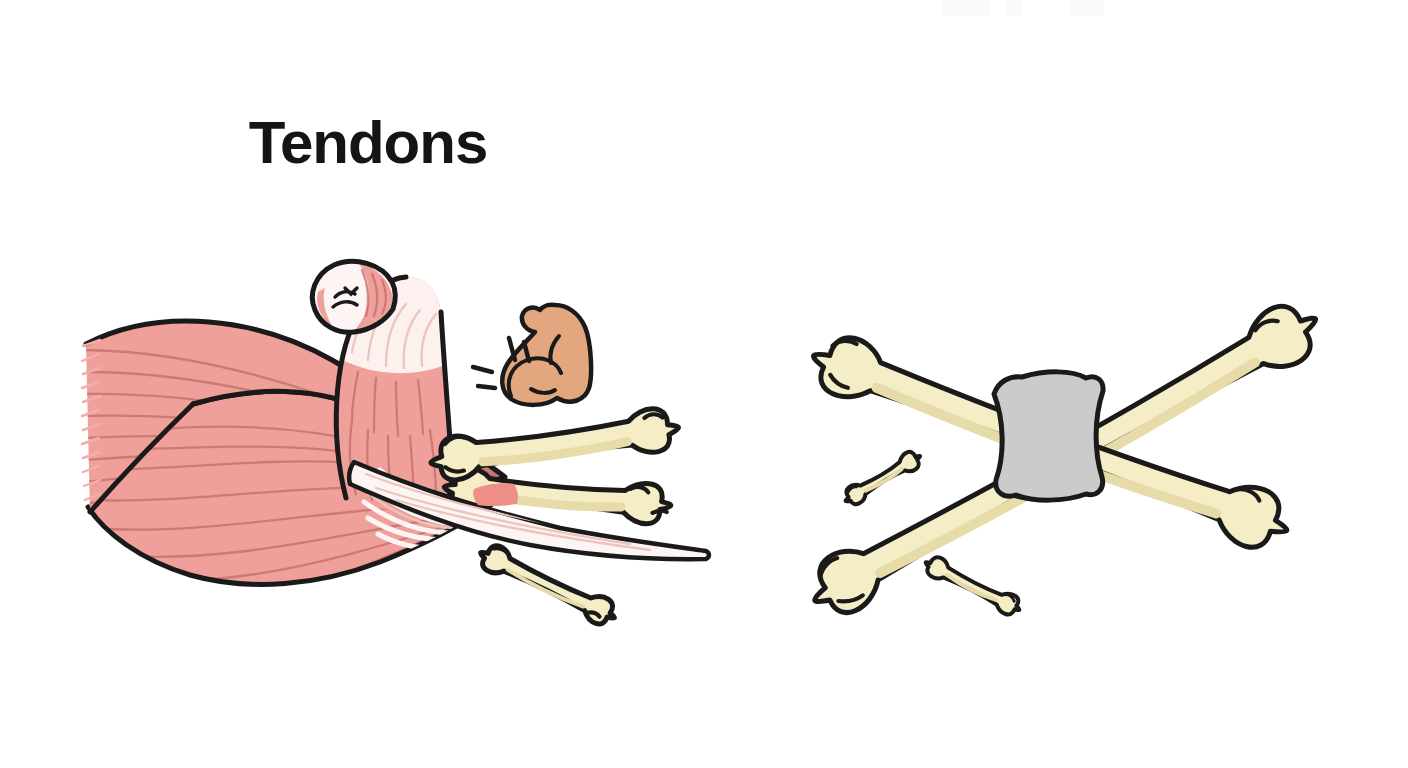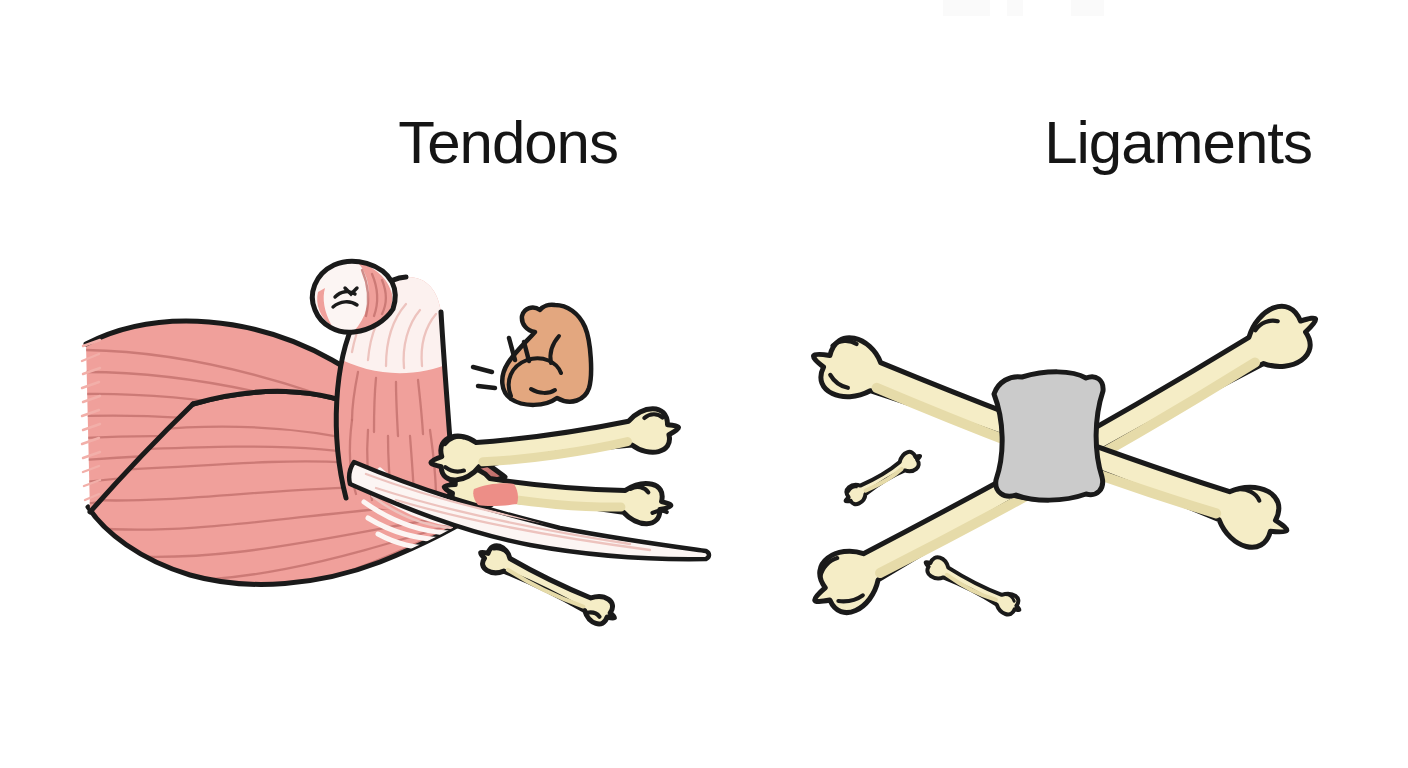--- a/index.html
+++ b/index.html
@@ -3,22 +3,22 @@
 <meta charset="utf-8">
 <style>
   html,body{margin:0;padding:0;background:#fff;}
   .stage{
     position:relative;width:1408px;height:768px;overflow:hidden;
     background:var(--background,#fff);
     font-family:"Liberation Sans","DejaVu Sans",sans-serif;
   }
   .artifact{position:absolute;top:0;height:16px;background:var(--artifact,#fafafa);}
   .panel-title{
-    position:absolute;top:108px;width:500px;text-align:right;
-    font-size:60px;font-weight:normal;letter-spacing:-1px;
+    position:absolute;top:108px;width:500px;text-align:center;
+    font-size:60px;font-weight:bold;letter-spacing:-1px;
     color:var(--title-text,#151515);
   }
   .panel-title.left{left:118px;}
   .panel-title.right{left:812px;}
   figure{margin:0;}
   .fig{position:absolute;}
   .fig.left{left:60px;top:240px;width:700px;height:430px;}
   .fig.right{left:780px;top:260px;width:560px;height:380px;}
 
   
@@ -44,21 +44,20 @@
 </head>
 <body>
 
 <div class="stage">
 
   <div class="artifact" style="left:943px;width:47px;"></div>
   <div class="artifact" style="left:1007px;width:16px;"></div>
   <div class="artifact" style="left:1071px;width:33px;"></div>
 
   <div class="panel-title left">Tendons</div>
-  <div class="panel-title right">Ligaments</div>
 
   <figure class="fig left">
     <svg width="700" height="430" viewBox="60 240 700 430" xmlns="http://www.w3.org/2000/svg">
       <defs>
         <clipPath id="fanClip">
           <path d="M 86,344 C 160,306 258,318 332,360 C 396,396 455,440 505,477 L 478,486 C 450,462 410,432 370,412 C 320,386 255,386 193,404 C 160,436 120,478 90,512 Z"></path>
         </clipPath>
         <clipPath id="bellyClip">
           <path d="M 193,404 C 255,386 320,386 370,412 C 410,432 450,462 478,486 C 488,492 494,497 498,500 C 470,520 430,542 380,562 C 320,585 250,592 190,575 C 140,560 104,532 88,507 C 120,470 160,430 193,404 Z"></path>
         </clipPath>

